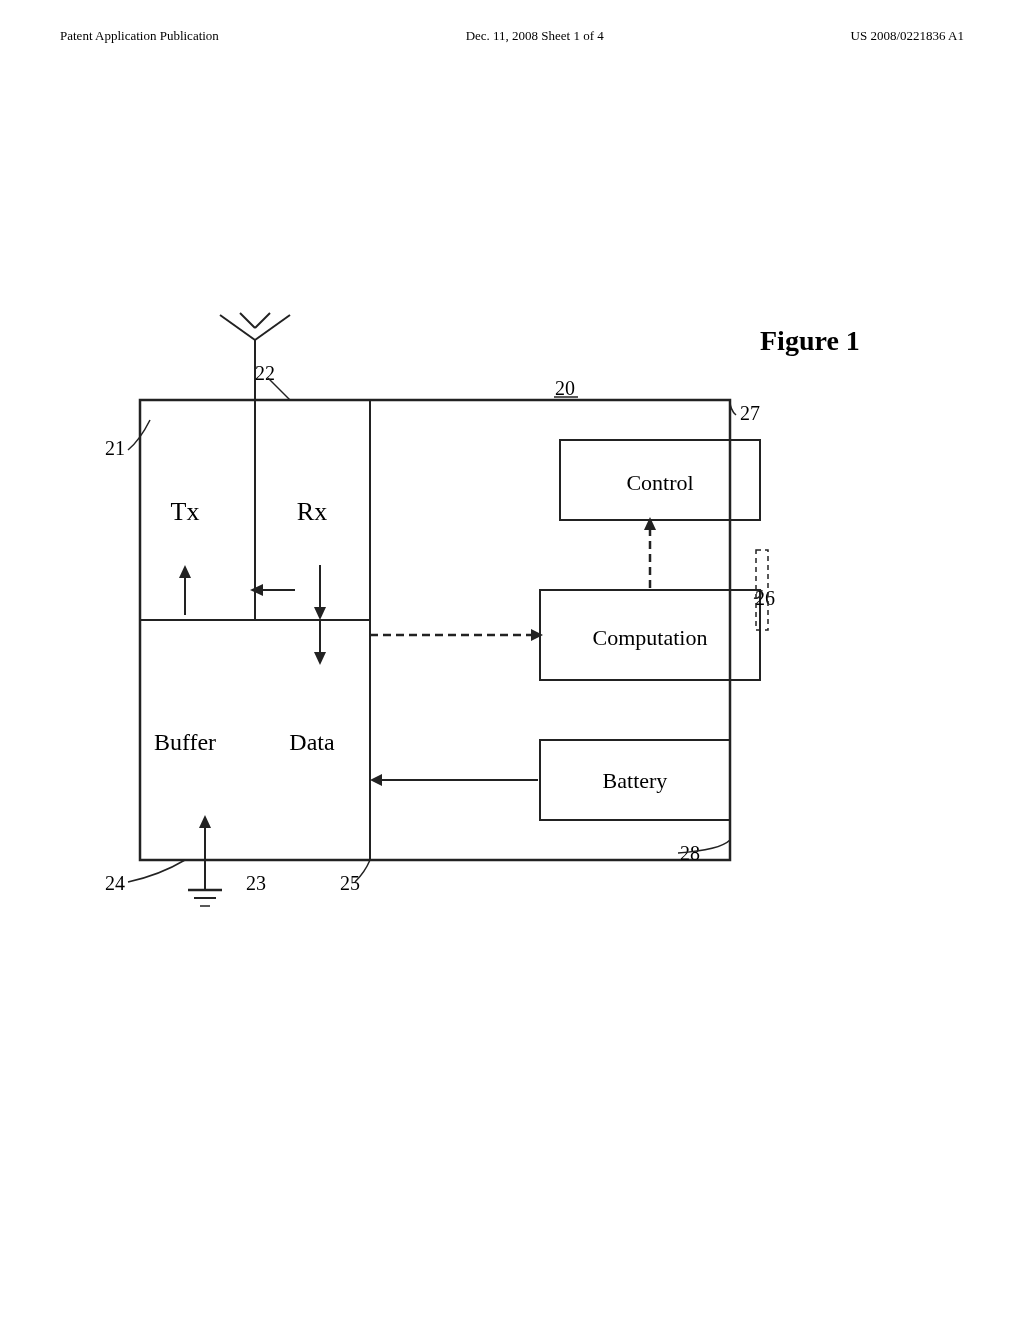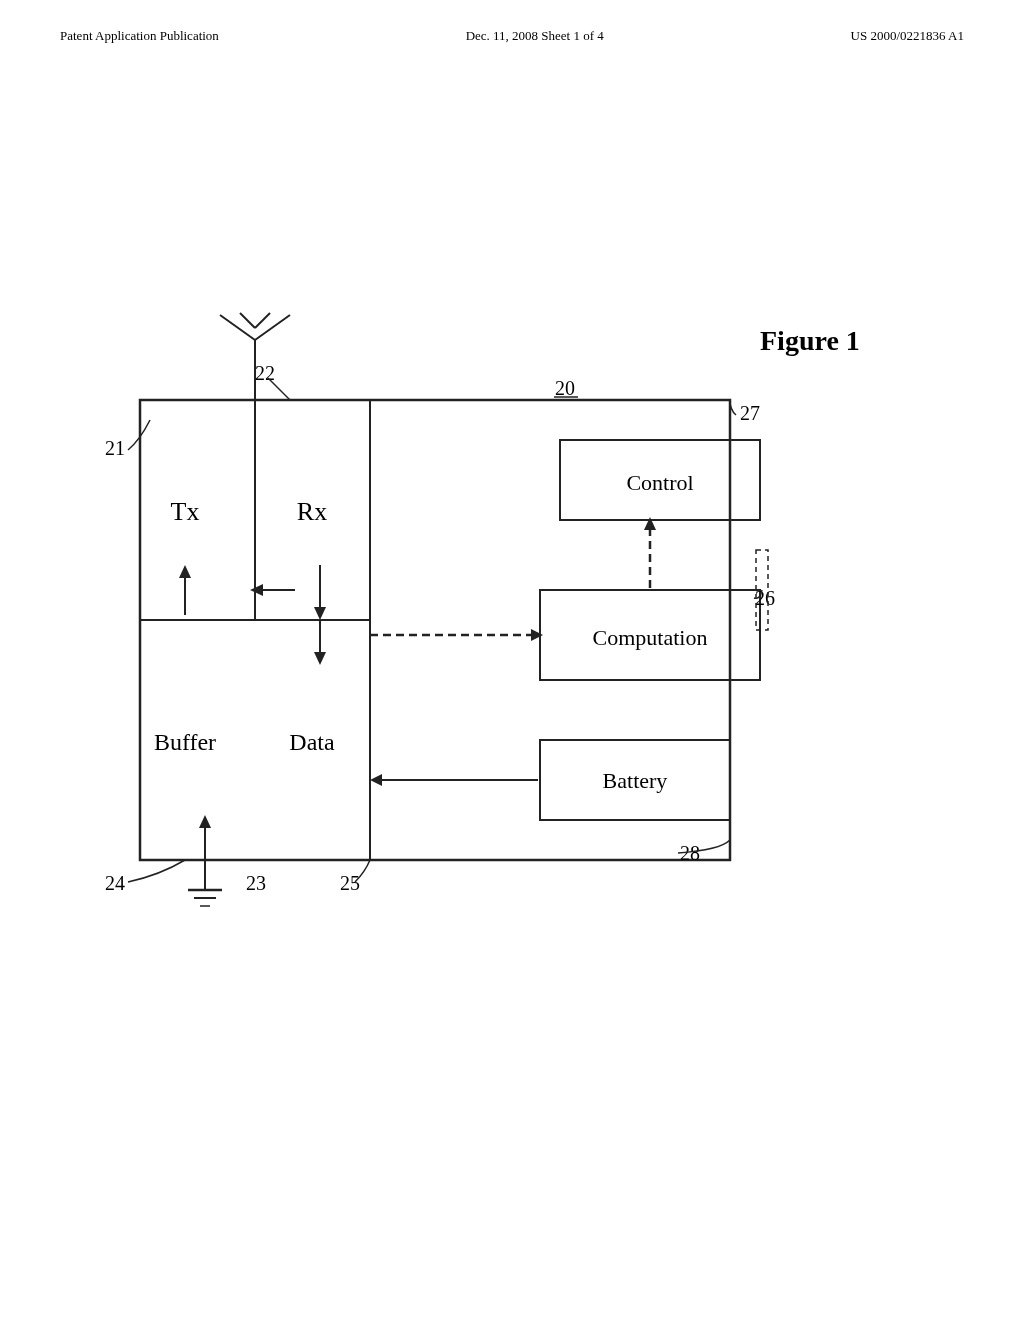--- a/index.html
+++ b/index.html
@@ -20,21 +20,21 @@
       padding: 28px 60px 0 60px;
       font-size: 13px;
     }
   </style>
 </head>
 <body>
 
 <div class="header">
   <span>Patent Application Publication</span>
   <span>Dec. 11, 2008   Sheet 1 of 4</span>
-  <span>US 2000/0221836 A1</span>
+  <span>US 2008/0221836 A1</span>
 </div>
 
 <svg xmlns="http://www.w3.org/2000/svg" style="position:absolute; top:60px; left:0; width:1024px; height:1260px;" viewBox="0 0 1024 1260">
 
   <text x="760" y="290" font-size="28" font-weight="bold" font-family="Times New Roman, serif">Figure 1</text>
 
   <line x1="255" y1="280" x2="255" y2="340" stroke="#222" stroke-width="2"></line>
 
   <line x1="255" y1="280" x2="220" y2="255" stroke="#222" stroke-width="2"></line>
   <line x1="255" y1="280" x2="290" y2="255" stroke="#222" stroke-width="2"></line>

